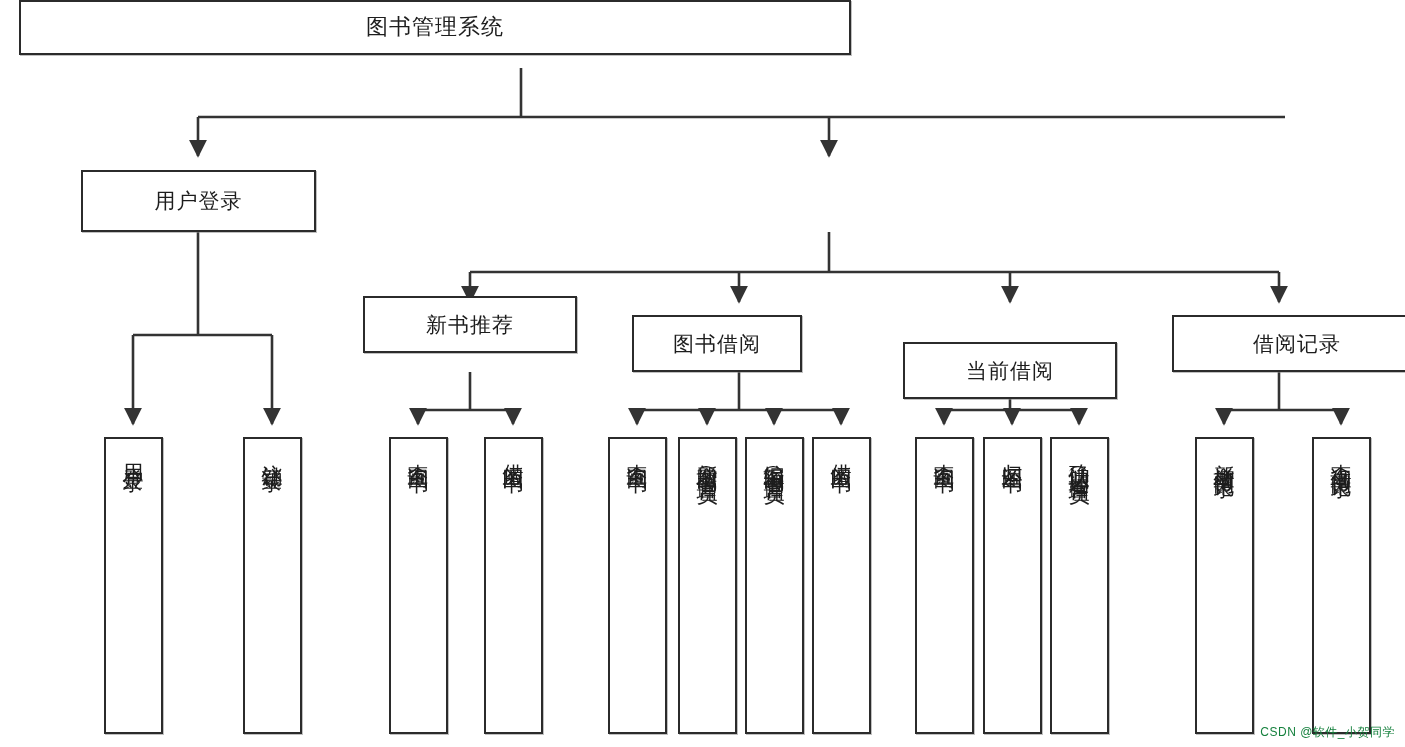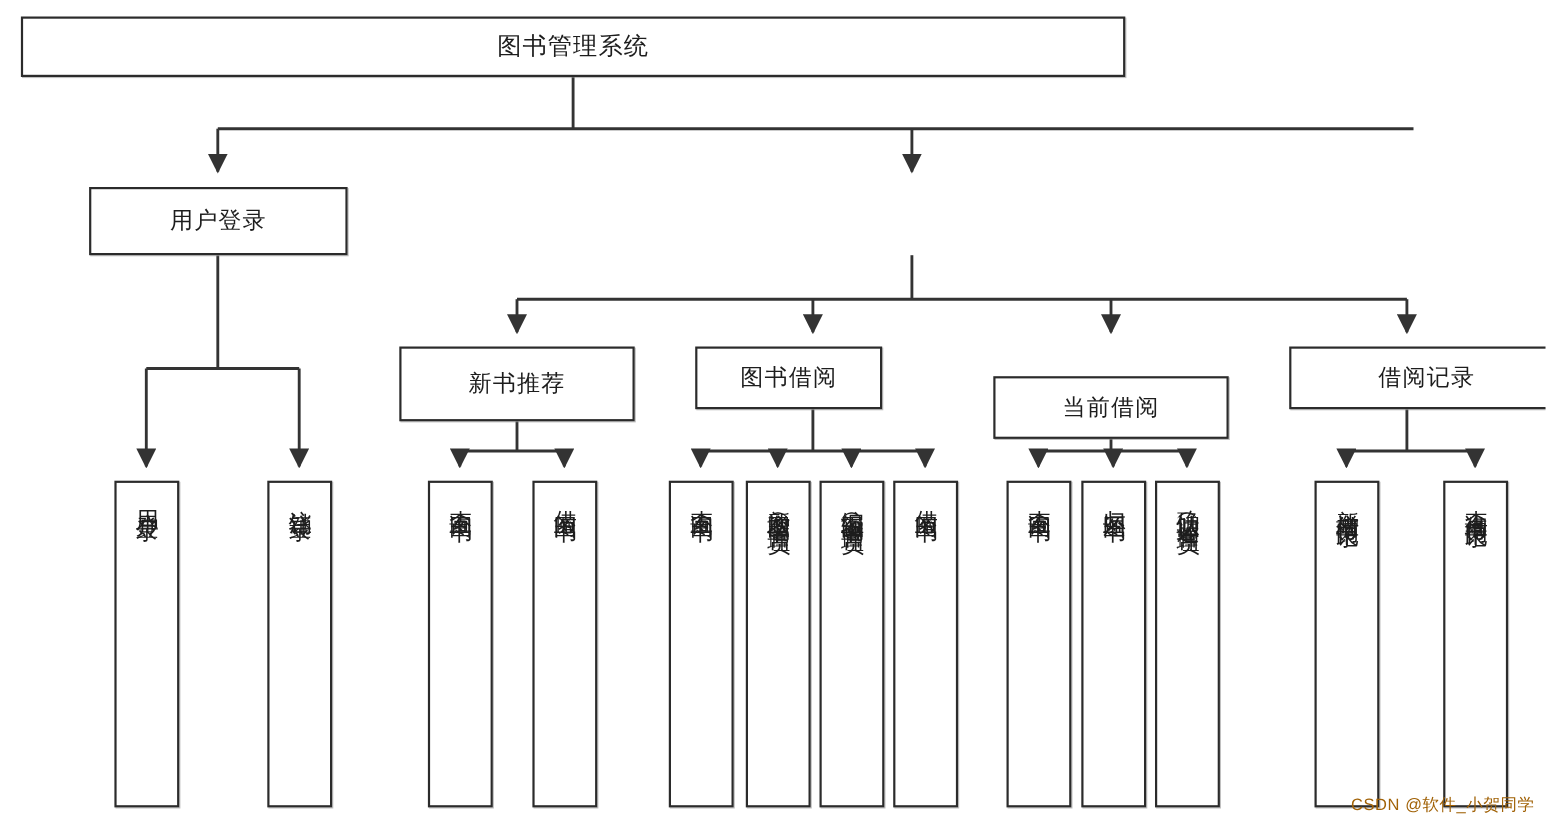--- a/index.html
+++ b/index.html
@@ -42,22 +42,22 @@
     text-orientation:upright;
     font-size:21px;
     letter-spacing:3px;
     white-space:normal;
     line-height:1.0;
   }
   #watermark{
     position:absolute;
     right:10px;
     bottom:6px;
-    font-size:15px;
-    color:#a16207;
+    font-size:12px;
+    color:#15803d;
     letter-spacing:.5px;
     white-space:nowrap;
     user-select:none;
   }
 </style>
 </head>
 <body>
 
 <div id="diagram-root">
 
@@ -104,29 +104,29 @@
       <path d="M 1012,410 L 1012,424" marker-end="url(#arrow)"></path>
       <path d="M 1079,410 L 1079,424" marker-end="url(#arrow)"></path>
 
       <path d="M 1279,372 L 1279,410"></path>
       <path d="M 1224,410 L 1341,410"></path>
       <path d="M 1224,410 L 1224,424" marker-end="url(#arrow)"></path>
       <path d="M 1341,410 L 1341,424" marker-end="url(#arrow)"></path>
     </g>
   </svg>
 
-  <div class="node root" style="left:19px;top:15px;width:1004px;height:55px;">
+  <div class="node root" style="left:19px;top:0;width:832px;height:55px;">
     <span class="lbl">图书管理系统</span>
   </div>
 
   <div class="node" style="left:81px;top:170px;width:235px;height:62px;">
     <span class="lbl">用户登录</span>
   </div>
 
-  <div class="node" style="left:363px;top:315px;width:214px;height:68px;text-align:right;">
+  <div class="node" style="left:363px;top:296px;width:214px;height:57px;text-align:right;">
     <span class="lbl">新书推荐</span>
   </div>
   <div class="node" style="left:632px;top:315px;width:170px;height:57px;">
     <span class="lbl">图书借阅</span>
   </div>
   <div class="node" style="left:903px;top:315px;width:214px;height:57px;margin-top:27px;">
     <span class="lbl">当前借阅</span>
   </div>
   <div class="node" style="left:1172px;top:315px;width:250px;height:57px;">
     <span class="lbl">借阅记录</span>

